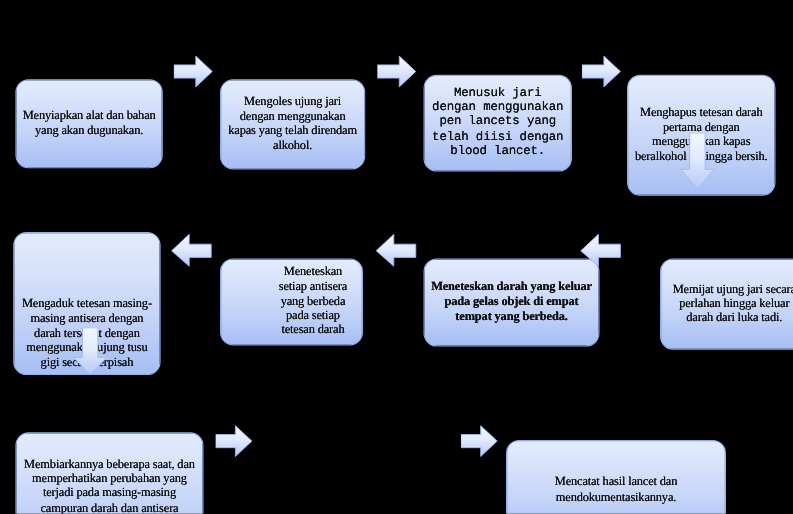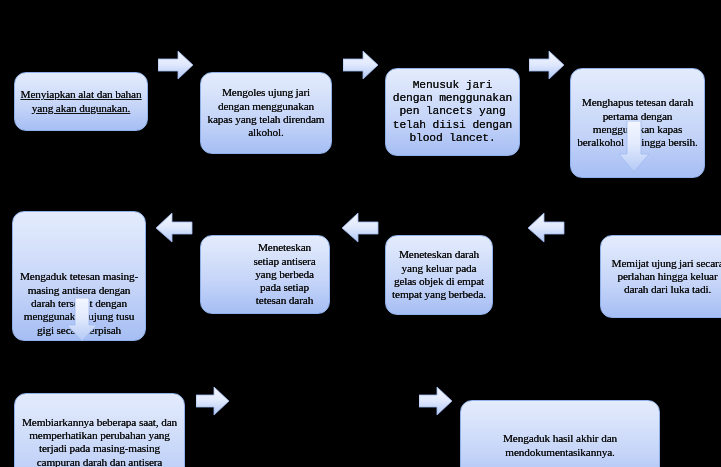--- a/index.html
+++ b/index.html
@@ -12,29 +12,29 @@
         background:linear-gradient(to bottom,#e3ebfd 0%,#dbe5fb 18%,#c3d3f8 62%,#a6bef4 100%);
         display:flex;align-items:center;justify-content:center;
         text-align:center;color:#111111;
         font-size:11.3px;line-height:1.18;
         letter-spacing:-0.15px;
         padding:3px 5px;
         text-shadow:0 0 0 #000;margin-top:48px;}
   .node span{display:block;width:100%;}
 
   
-  #n1{left:14px;  top:24px;  width:134px; height:59px;text-decoration:underline;}
+  #n1{left:14px;  top:24px;  width:134px; height:81px;}
   #n2{left:200px; top:24px;  width:132px; height:82px;}
   #n3{left:385px; top:20px;  width:135px; height:88px;font-family:Liberation Mono, monospace;}
   #n4{left:570px; top:20px;  width:135px; height:110px;}
 
   
   #n5{left:12px;  top:163px; width:134px; height:130px;align-items:flex-end;}
   #n6{left:200px; top:187px; width:130px; height:79px;padding-left:44px;}
-  #n7{left:385px; top:187px; width:108px; height:80px;}
+  #n7{left:385px; top:187px; width:160px; height:80px;font-weight:bold;}
   #n8{left:600px; top:187px; width:135px; height:83px;}
 
   
   #n9 {left:14px;  top:345px; width:171px; height:112px;}
   #n10{left:238px; top:345px; width:170px; height:112px;}
   #n11{left:460px; top:352px; width:200px; height:91px;}
 
   
   .arrow{position:absolute;}
   .arrow svg{display:block;}
@@ -67,21 +67,21 @@
     <span>Meneteskan darah yang keluar pada gelas objek di empat tempat yang berbeda.</span>
   </div>
   <div class="node" id="n8">
     <span>Memijat ujung jari secara perlahan hingga keluar darah dari luka tadi.</span>
   </div>
 
   <div class="node" id="n9">
     <span>Membiarkannya beberapa saat, dan memperhatikan perubahan yang terjadi pada masing-masing campuran darah dan antisera tersebut.</span>
   </div>
   <div class="node" id="n11">
-    <span>Mengaduk hasil akhir dan mendokumentasikannya.</span>
+    <span>Mencatat hasil lancet dan mendokumentasikannya.</span>
   </div>
 
   <svg width="0" height="0" style="position:absolute">
     <defs>
       <linearGradient id="agr" x1="0" y1="0" x2="0" y2="1">
         <stop offset="0%" stop-color="#f2f6ff"></stop>
         <stop offset="45%" stop-color="#e2eafd"></stop>
         <stop offset="100%" stop-color="#b4c9f6"></stop>
       </linearGradient>
     </defs>

